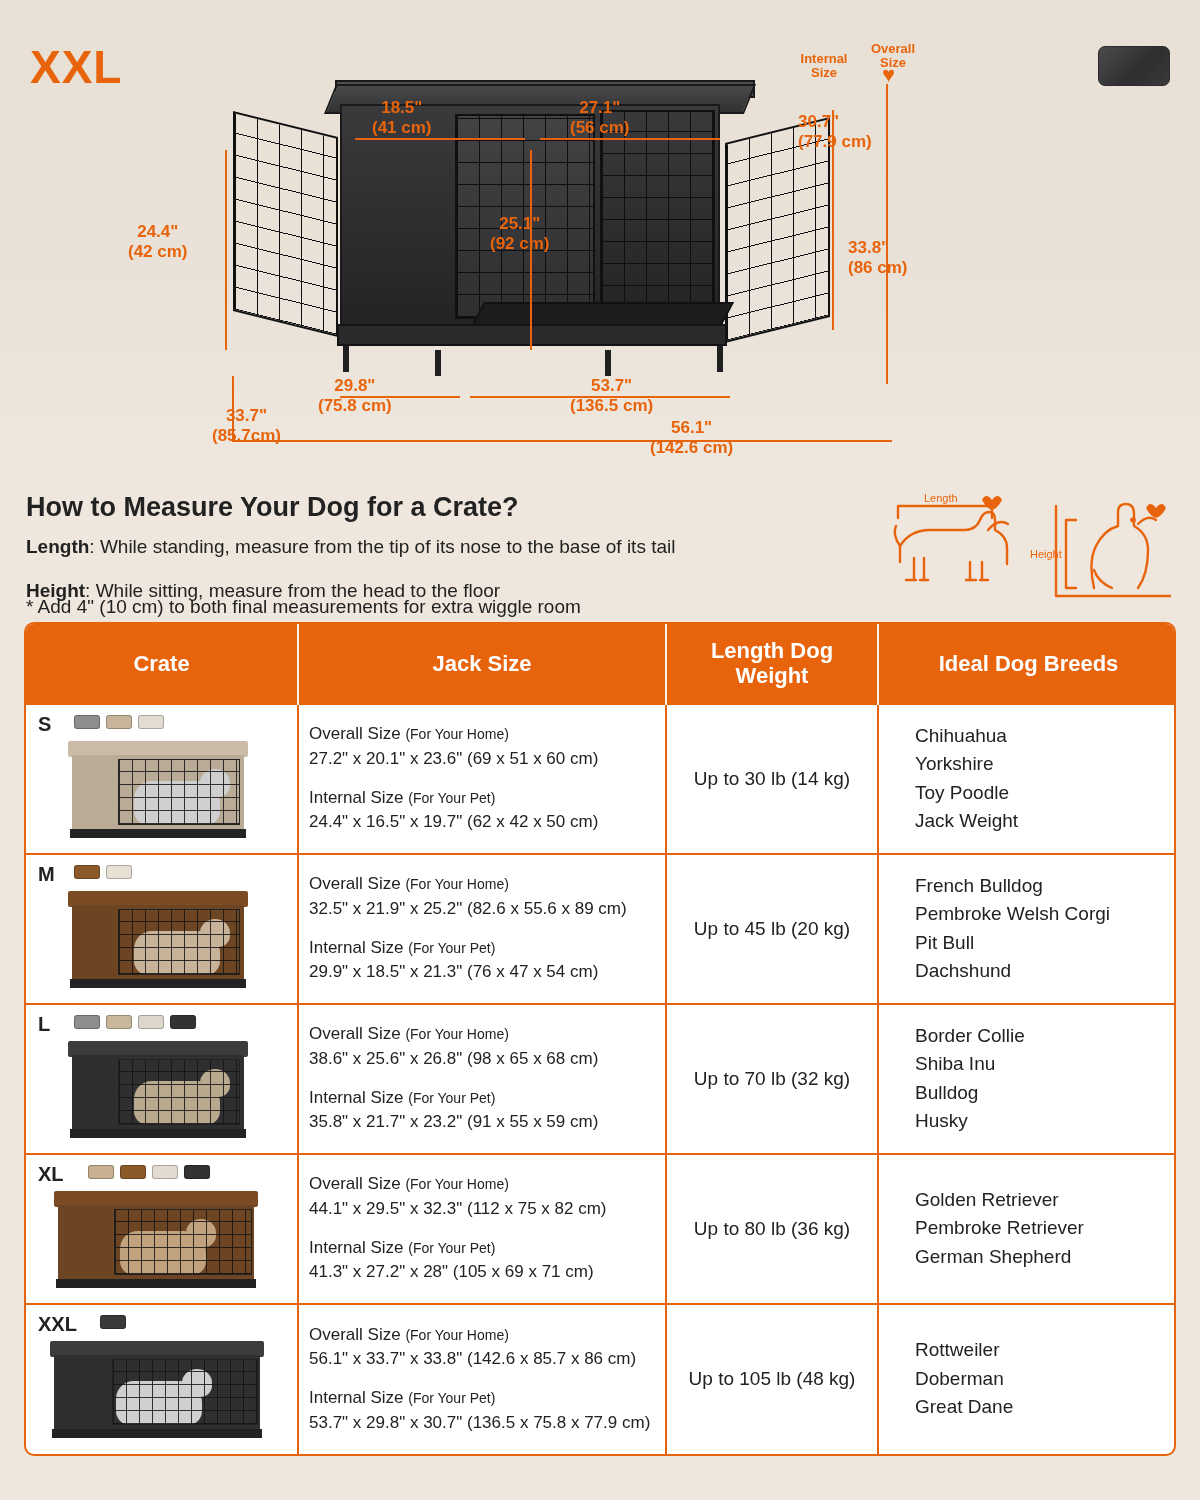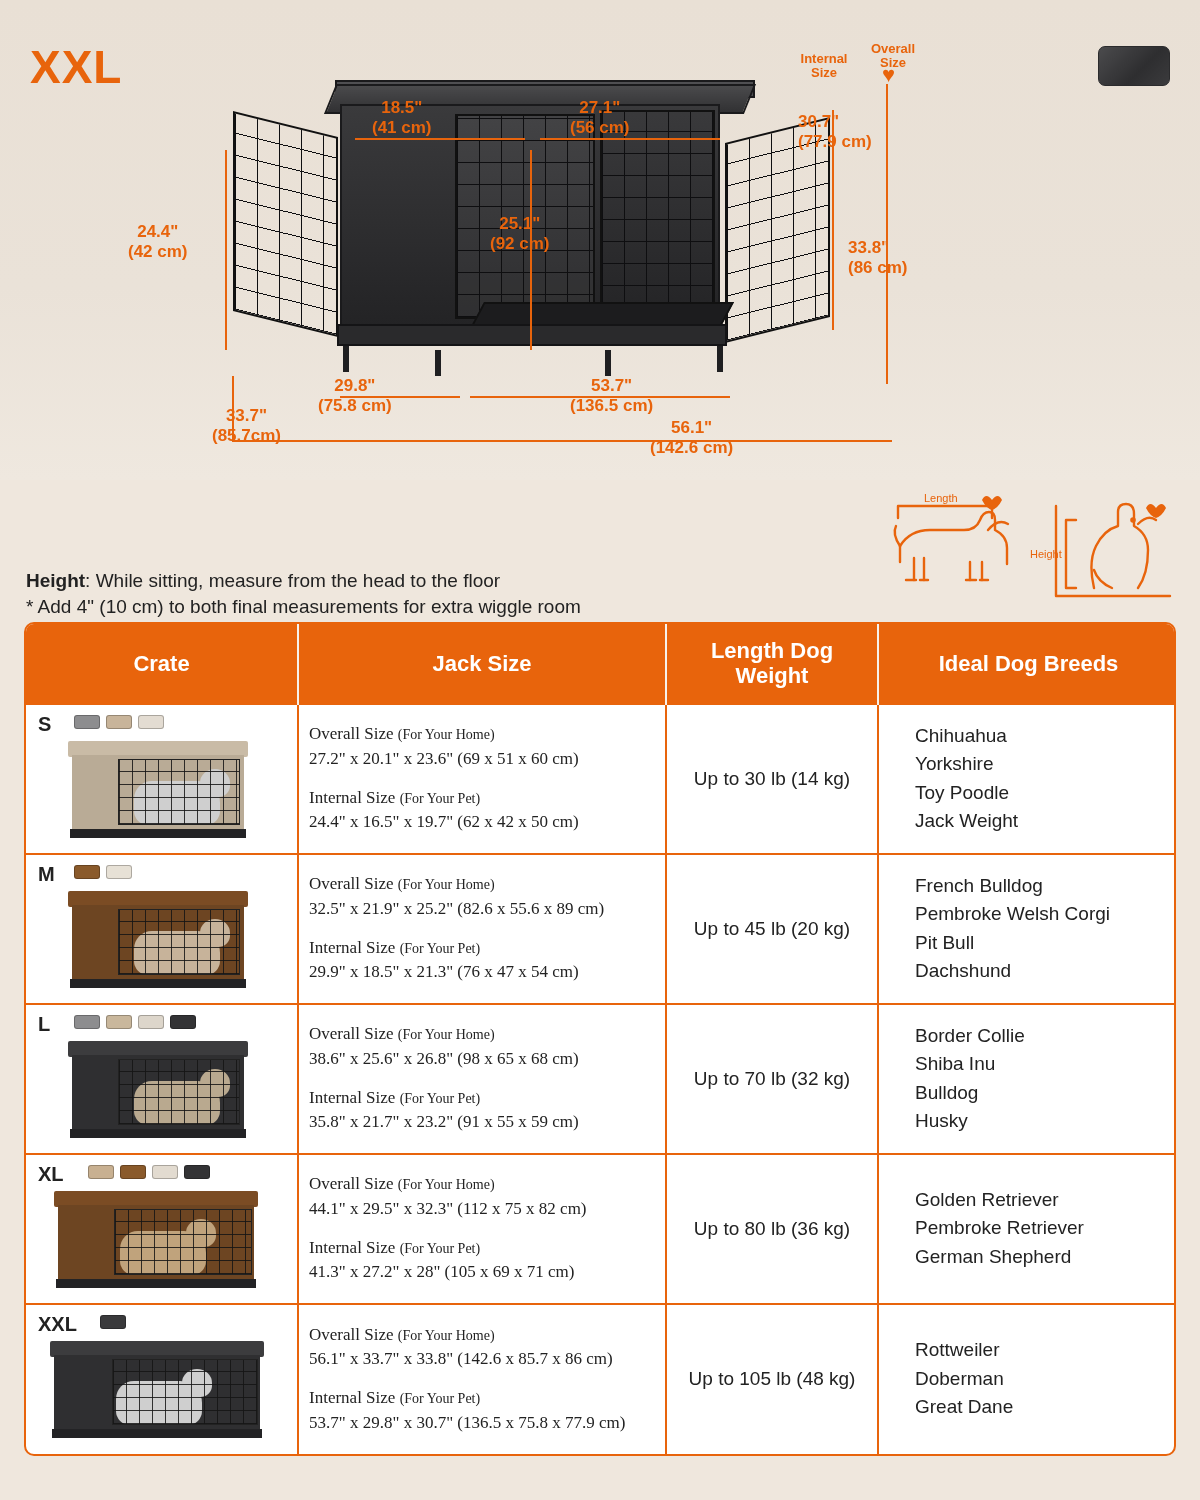--- a/index.html
+++ b/index.html
@@ -92,21 +92,21 @@
     position:absolute; color:#e8640c; font-size:22px; line-height:1;
   }
 
   
   .measure { position:absolute; left:0; top:480px; width:1200px; height:145px; }
   .measure h2 {
     margin:0; position:absolute; left:26px; top:12px;
     font-size:27px; color:#222; font-weight:bold;
   }
   .measure .line { position:absolute; left:26px; font-size:19px; color:#222; }
-  .m1 { top:56px; } .m2 { top:90px; } .m3 { top:116px; }
+  .m1 { top:56px; } .m2 { top:100px; } .m3 { top:116px; }
   .measure b { font-weight:bold; }
   .dog-figs { position:absolute; right:20px; top:4px; width:300px; height:130px; }
 
   
   .tbl-wrap {
     position:absolute; left:24px; top:622px; width:1152px;
     border:2px solid #e8640c; border-radius:10px; overflow:hidden;
     background:#fff;
   }
   table { border-collapse:collapse; width:100%; table-layout:fixed; }
@@ -144,21 +144,21 @@
   .mc-base { position:absolute; left:8px; top:94px; width:176px; height:9px; background:#232325; }
   .mc-dog {
     position:absolute; left:72px; top:46px; width:86px; height:44px;
     border-radius:18px 22px 14px 14px;
   }
   .mc-dog:after {
     content:""; position:absolute; right:-10px; top:-12px; width:30px; height:28px;
     border-radius:50% 50% 40% 40%; background:inherit;
   }
 
-  .spec { line-height:1.45;font-family:Liberation Serif, serif; }
+  .spec { line-height:1.45; }
   .spec .hdr { font-size:17px; }
   .spec .hdr span.note { font-size:14px; }
   .spec .vals { font-size:17px; }
   .spec .gap { height:14px; }
   .weight { text-align:center; font-size:19px; }
   .breeds { font-size:19px; line-height:1.5; padding-left:26px; }
   .breeds div { white-space:nowrap; }
 </style>
 </head>
 <body>
@@ -243,20 +243,24 @@
     <div class="arrow-line" style="left:530px; top:150px; width:2px; height:200px;"></div>
     <div class="arrow-line" style="left:832px; top:110px; width:2px; height:220px;"></div>
     <div class="arrow-line" style="left:886px; top:84px; width:2px; height:300px;"></div>
     <div class="arrow-line" style="left:340px; top:396px; width:120px; height:2px;"></div>
     <div class="arrow-line" style="left:470px; top:396px; width:260px; height:2px;"></div>
     <div class="arrow-line" style="left:232px; top:440px; width:660px; height:2px;"></div>
     <div class="arrow-line" style="left:232px; top:376px; width:2px; height:66px;"></div>
   </div>
 
   <div class="measure">
+    <h2>How to Measure Your Dog for a Crate?</h2>
+    <div class="line m1">
+      <b>Length</b><span>: While standing, measure from the tip of its nose to the base of its tail</span>
+    </div>
     <div class="line m2">
       <b>Height</b><span>: While sitting, measure from the head to the floor</span>
     </div>
     <div class="line m3">* Add 4" (10 cm) to both final measurements for extra wiggle room</div>
 
     <div class="dog-figs">
       <svg width="300" height="130" viewBox="0 0 300 130">
         <g stroke="#e8640c" fill="none" stroke-width="2.4" stroke-linecap="round" stroke-linejoin="round">
 
           <path d="M18 22 L18 34 M18 22 L112 22 M112 22 L112 34"></path>

